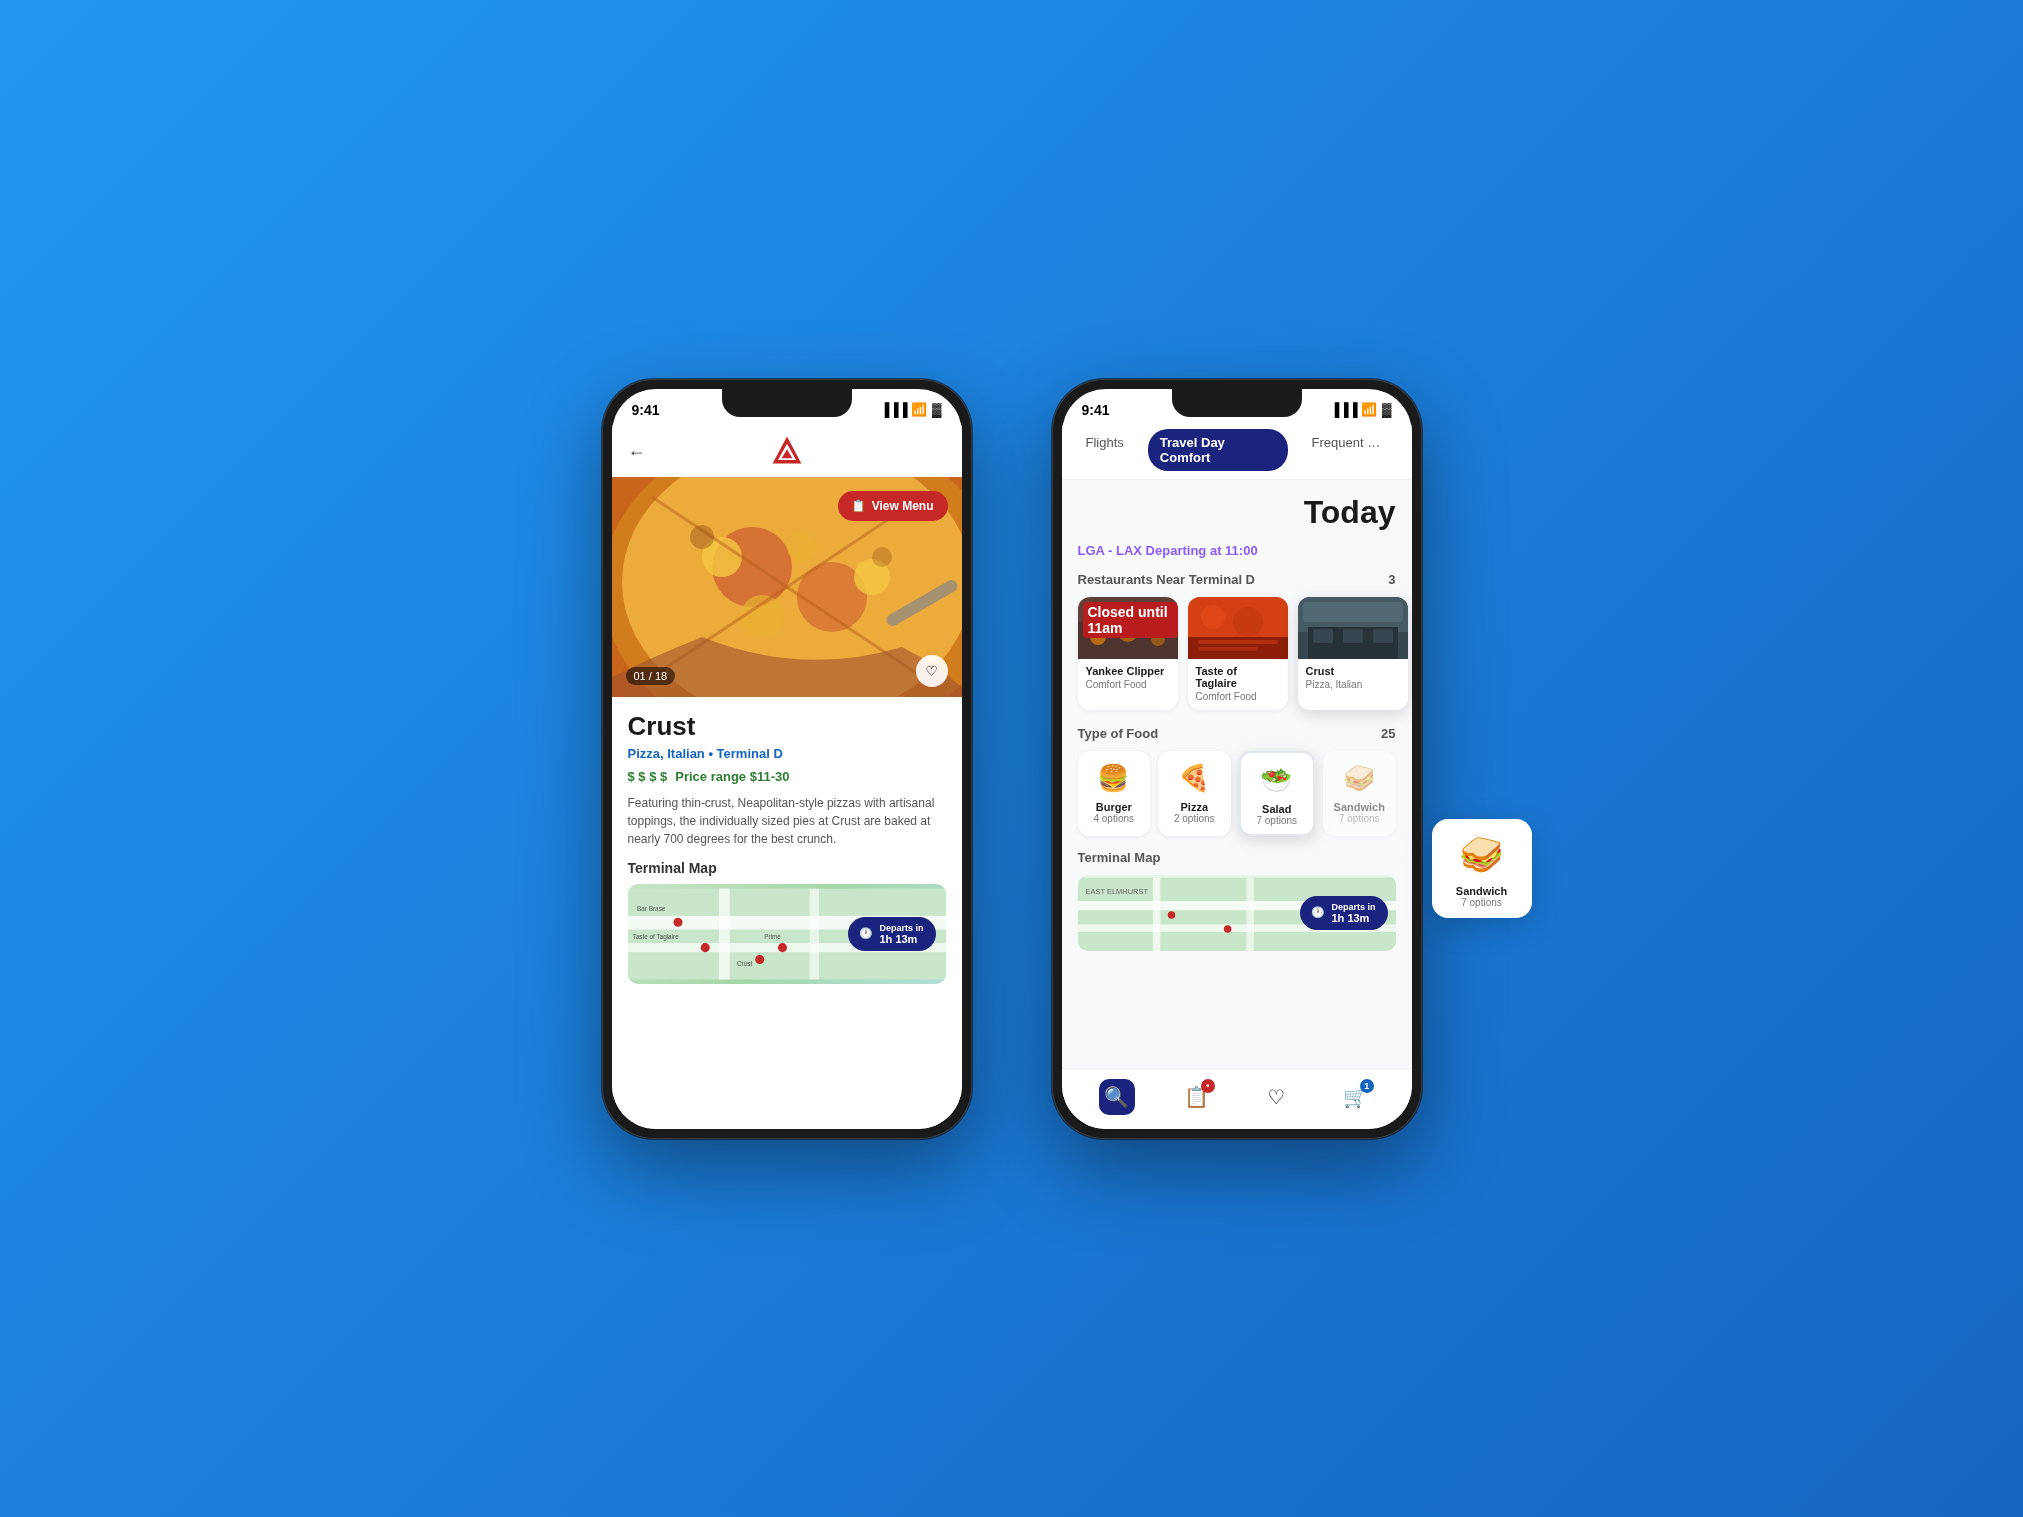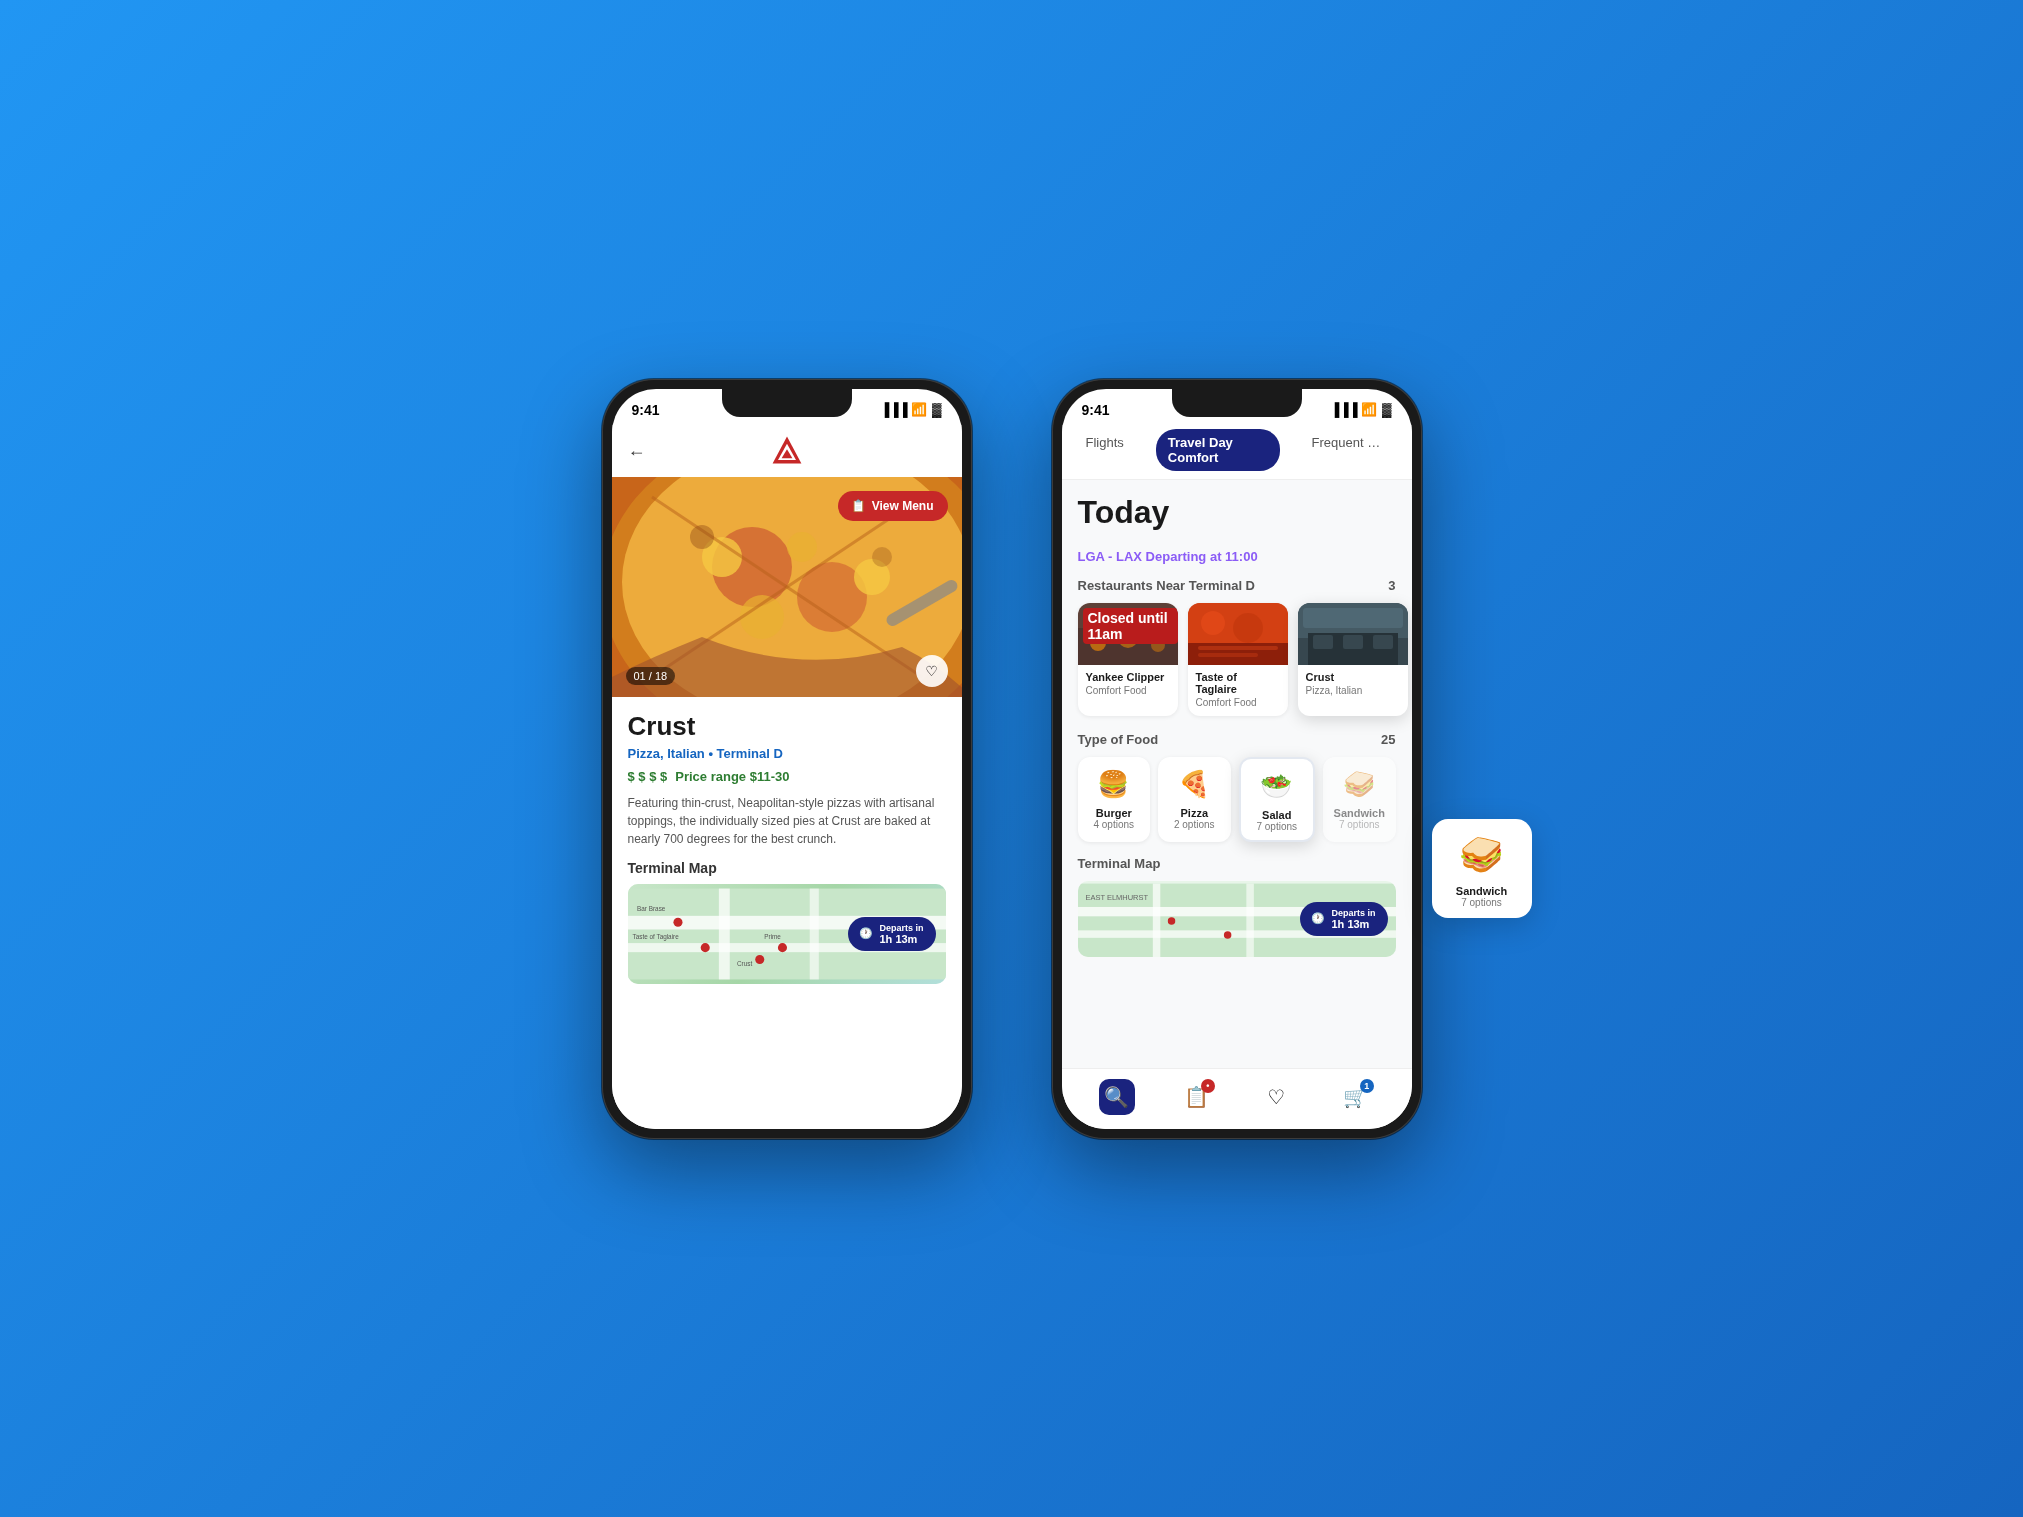--- a/index.html
+++ b/index.html
@@ -266,21 +266,21 @@
     
     .phone2-content {
       display: flex;
       flex-direction: column;
       height: calc(100% - 36px);
     }
 
     .tab-bar {
       display: flex;
       padding: 4px 12px 8px;
-      gap: 20px;
+      gap: 12px;
       background: #fff;
       border-bottom: 1px solid #eee;
     }
 
     .tab-item {
       padding: 6px 12px;
       border-radius: 20px;
       font-size: 13px;
       font-weight: 500;
       color: #555;
@@ -297,21 +297,22 @@
       padding: 14px 16px;
       flex: 1;
       overflow-y: auto;
       background: #f8f9fa;
     }
 
     .today-title {
       font-size: 32px;
       font-weight: 700;
       color: #1a1a1a;
-      margin-bottom: 18px;
+      margin-bottom: 12px;
+      text-align: right;
     }
 
     .flight-subtitle {
       font-size: 13px;
       color: #8b5cf6;
       font-weight: 600;
       margin-bottom: 14px;
     }
 
     .section-header {

